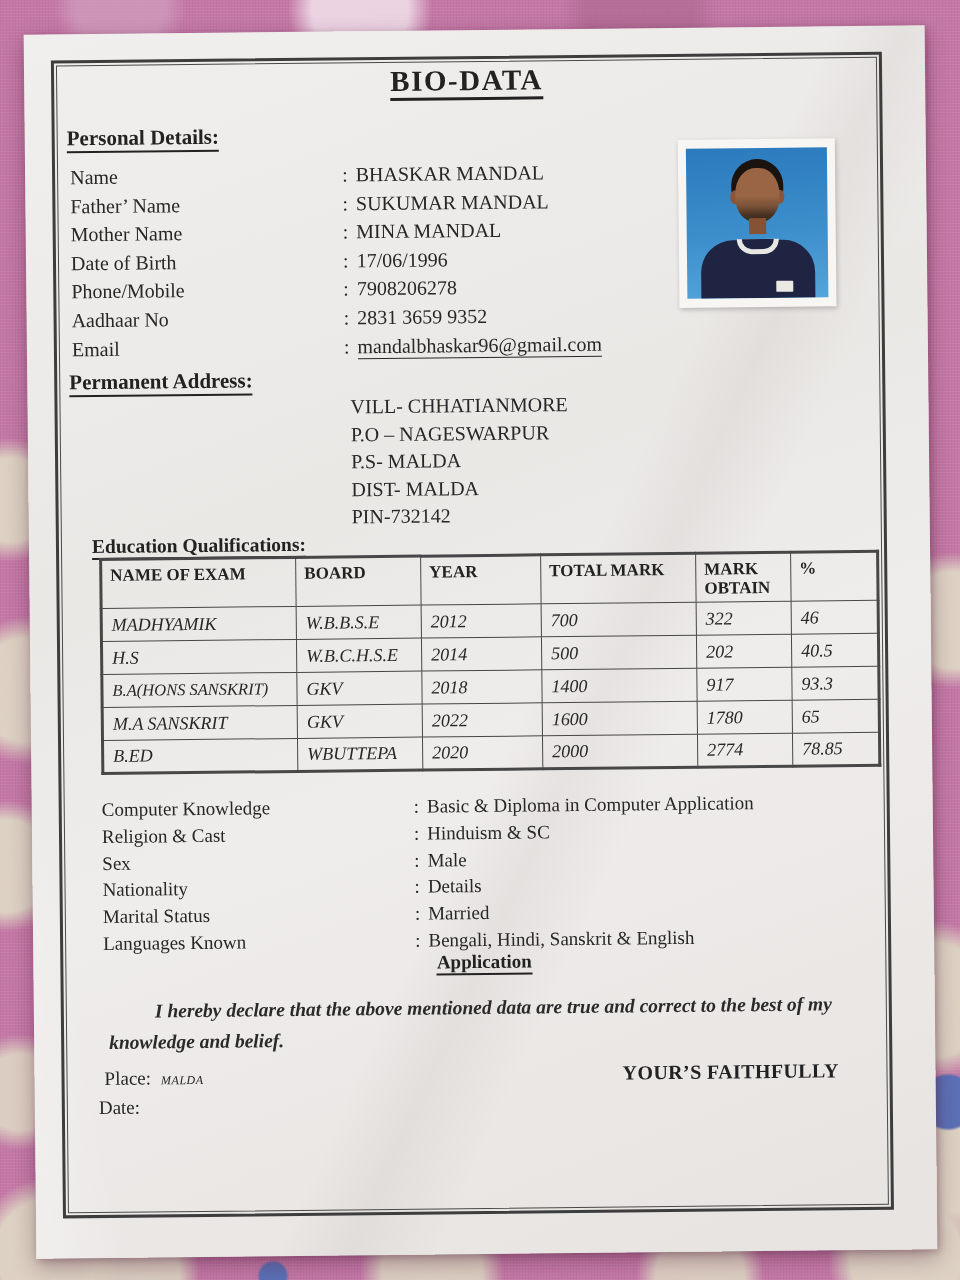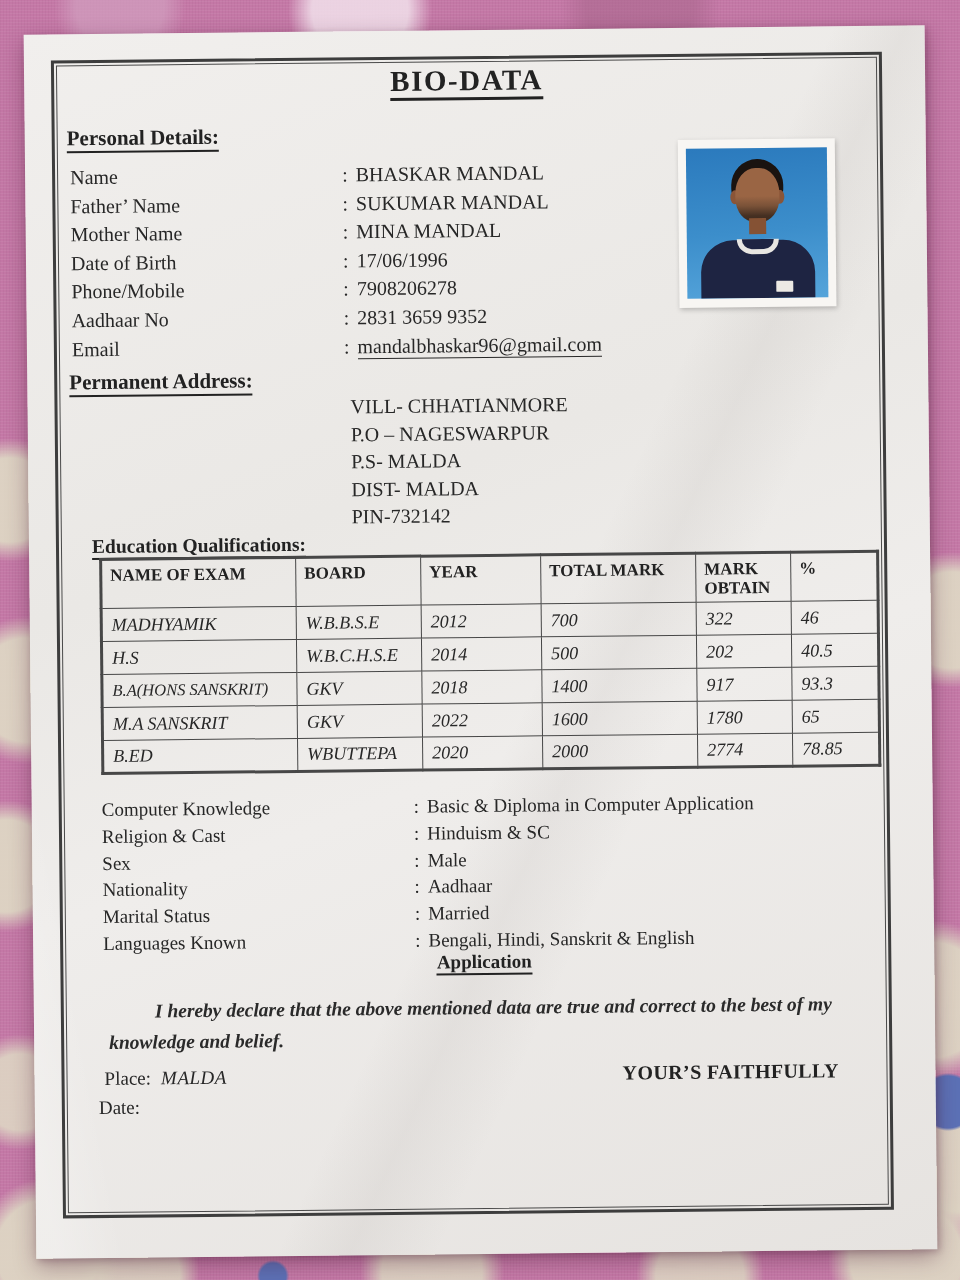--- a/index.html
+++ b/index.html
@@ -80,21 +80,21 @@
     font-size:18px;font-style:italic;padding:4px 4px 4px 9px;height:33px;box-sizing:border-box;
     vertical-align:middle;
   }
   .decl-head{position:absolute;left:56px;top:921px;width:790px;text-align:center;font-size:19px;font-weight:700;color:#222;}
   .decl-head span{border-bottom:2.5px solid #222;padding-bottom:1px;}
   .decl-text{
     position:absolute;left:75px;top:962px;width:764px;
     font-size:19.5px;font-weight:700;font-style:italic;line-height:31px;text-indent:46px;color:#2a2a2a;
   }
   .place-row{position:absolute;left:70px;top:1034px;font-size:19px;display:flex;align-items:baseline;}
-  .place-val{font-style:italic;font-size:19px;margin-left:10px;letter-spacing:.5px;}
+  .place-val{font-style:italic;font-size:12px;margin-left:10px;letter-spacing:.5px;}
   .date-row{position:absolute;left:64px;top:1063px;font-size:19px;}
   .signoff{position:absolute;left:588px;top:1033px;font-size:20px;font-weight:700;letter-spacing:.4px;color:#222;}
   
   .photo-frame{
     position:absolute;left:653px;top:112px;width:141px;height:150px;
     background:#f8f6f3;padding:9px 8px;box-shadow:1px 2px 5px rgba(0,0,0,.22);
   }
   .photo{
     position:relative;width:100%;height:100%;overflow:hidden;
     background:linear-gradient(175deg,#2b7abd 0%,#3c8ecb 55%,#55a4da 100%);
@@ -274,21 +274,21 @@
       <span>Hinduism &amp; SC</span>
     </div>
     <div class="frow">
       <span class="flabel">Sex</span>
       <span class="fcolon">:</span>
       <span>Male</span>
     </div>
     <div class="frow">
       <span class="flabel">Nationality</span>
       <span class="fcolon">:</span>
-      <span>Aadhaar</span>
+      <span>Details</span>
     </div>
     <div class="frow">
       <span class="flabel">Marital Status</span>
       <span class="fcolon">:</span>
       <span>Married</span>
     </div>
     <div class="frow">
       <span class="flabel">Languages Known</span>
       <span class="fcolon">:</span>
       <span>Bengali, Hindi, Sanskrit &amp; English</span>

